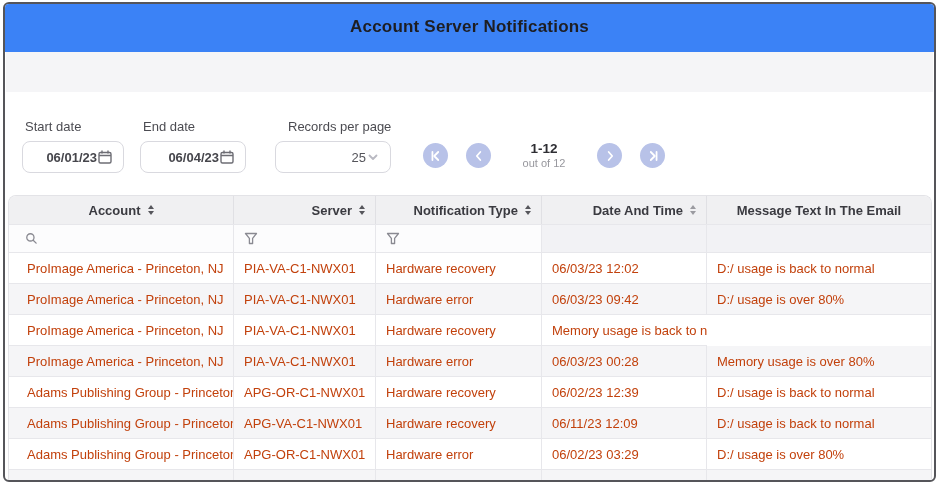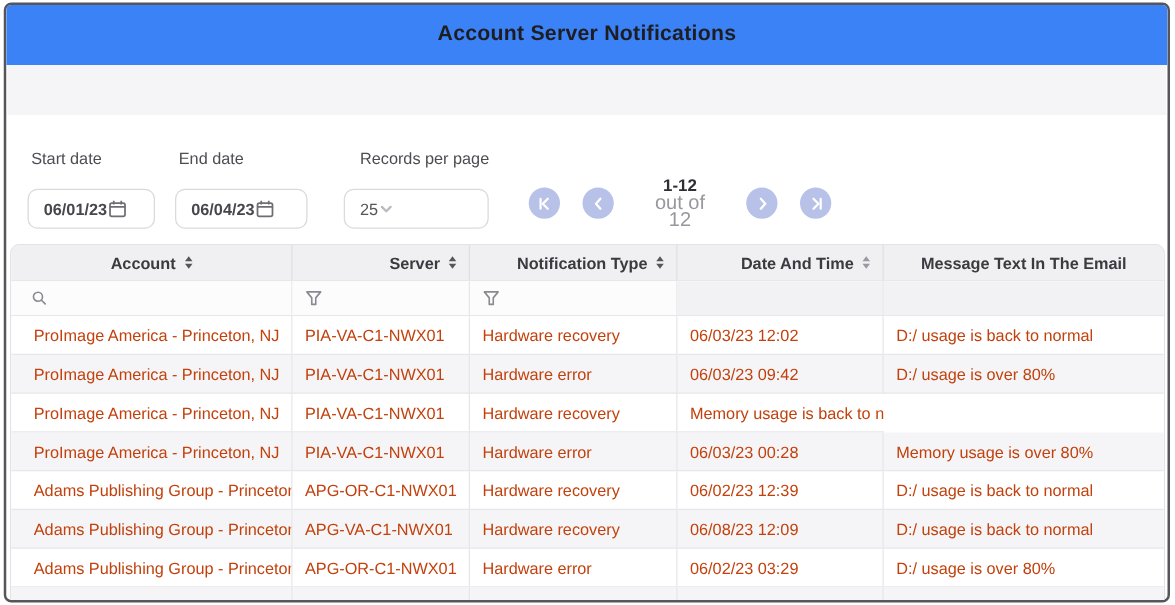--- a/index.html
+++ b/index.html
@@ -19,41 +19,41 @@
   
   .titlebar{position:absolute;left:0;top:0;width:100%;height:48px;background:#3b82f6;}
   .page-title{
     text-align:center;padding-top:13px;font-size:17px;font-weight:bold;color:#1e1e22;letter-spacing:.2px;
   }
   
   .band{position:absolute;left:1px;right:1px;top:48px;height:40px;background:var(--band-bg);}
   
   .controls{position:absolute;left:0;top:88px;width:100%;height:100px;}
   .field{position:absolute;}
-  .field-label{display:block;font-size:13px;color:#4c4c52;margin-bottom:17px;}
+  .field-label{display:block;font-size:13px;color:#4c4c52;margin-bottom:7px;}
   .inputbox{
-    display:flex;align-items:center;justify-content:flex-start;
+    display:flex;align-items:center;justify-content:flex-end;
     height:32px;background:#fff;border:1px solid #d9d9df;border-radius:8px;
     padding:0 10px 0 12px;font-size:13px;font-weight:600;color:#46464c;cursor:pointer;
   }
   .f-start{left:17px;top:27px;}  .f-start .inputbox{width:102px;}
   .f-end{left:135px;top:27px;}   .f-end .inputbox{width:106px;}
   .f-rpp{left:270px;top:27px;}   .f-rpp .inputbox{width:116px;font-weight:400;color:#55555b;}
   .f-rpp .field-label{margin-left:13px;}
   .f-start .field-label,.f-end .field-label{margin-left:3px;}
   
   .pagination{position:absolute;left:418px;top:49px;display:flex;align-items:center;gap:14px;}
   .pgbtn{
     width:25px;height:25px;border-radius:50%;border:none;background:var(--pagination-button);
     display:flex;align-items:center;justify-content:center;cursor:pointer;padding:0;
   }
   .pgbtn + .pgbtn{margin-left:4px;}
   .page-info{width:62px;text-align:center;margin:0 8px;}
   .page-range{font-size:13.5px;font-weight:bold;color:#2e2e33;line-height:15px;}
-  .page-outof{font-size:16px;color:#97979d;line-height:14px;}
+  .page-outof{font-size:11px;color:#97979d;line-height:14px;}
   
   .table{
     position:absolute;left:3px;top:191px;width:924px;bottom:0;
     border:1px solid #e3e3e7;border-bottom:none;border-radius:8px 8px 0 0;
     overflow:hidden;display:flex;flex-direction:column;background:#fff;
   }
   .thead-row,.tfilter-row,.trow,.partial-row{
     display:grid;grid-template-columns:225px 142px 166px 165px 1fr;
   }
   .thead-row{height:28px;background:var(--header-bg);}
@@ -285,21 +285,21 @@
         <div class="td">APG-OR-C1-NWX01</div>
         <div class="td">Hardware recovery</div>
         <div class="td">06/02/23 12:39</div>
         <div class="td last">D:/ usage is back to normal</div>
       </div>
 
       <div class="trow">
         <div class="td first">Adams Publishing Group - Princeton, MN</div>
         <div class="td">APG-VA-C1-NWX01</div>
         <div class="td">Hardware recovery</div>
-        <div class="td">06/08/23 12:09</div>
+        <div class="td">06/11/23 12:09</div>
         <div class="td last">D:/ usage is back to normal</div>
       </div>
 
       <div class="trow">
         <div class="td first">Adams Publishing Group - Princeton, MN</div>
         <div class="td">APG-OR-C1-NWX01</div>
         <div class="td">Hardware error</div>
         <div class="td">06/02/23 03:29</div>
         <div class="td last">D:/ usage is over 80%</div>
       </div>

